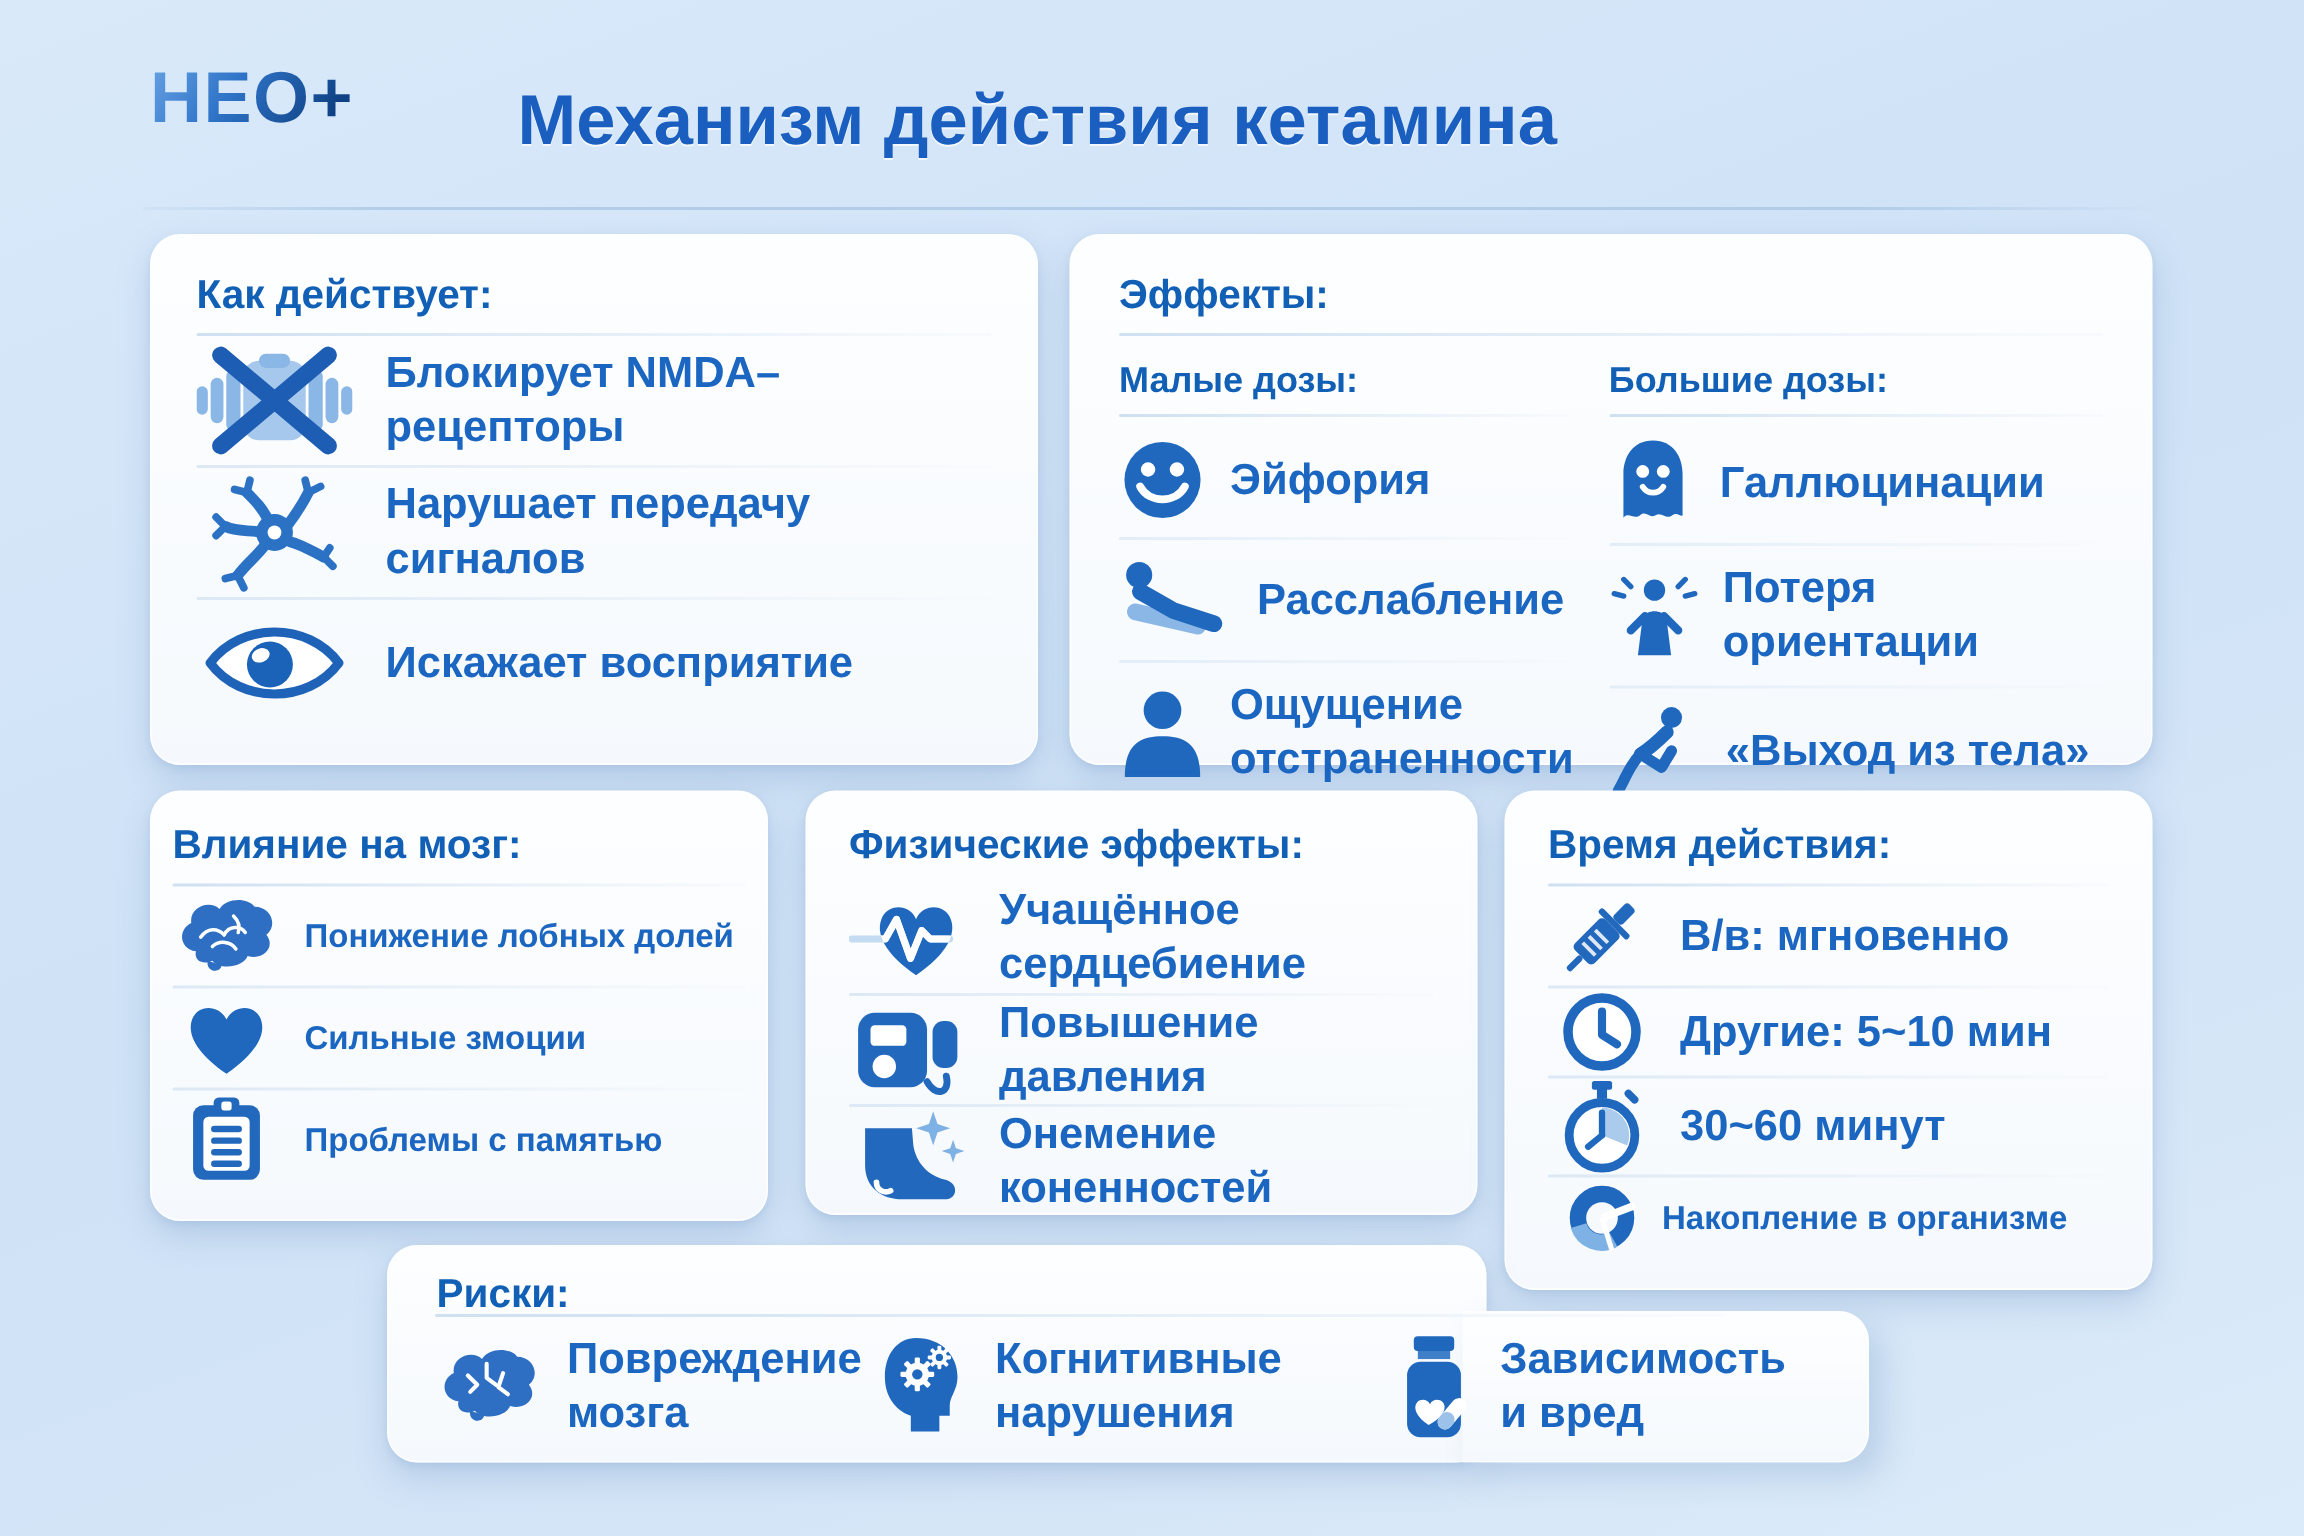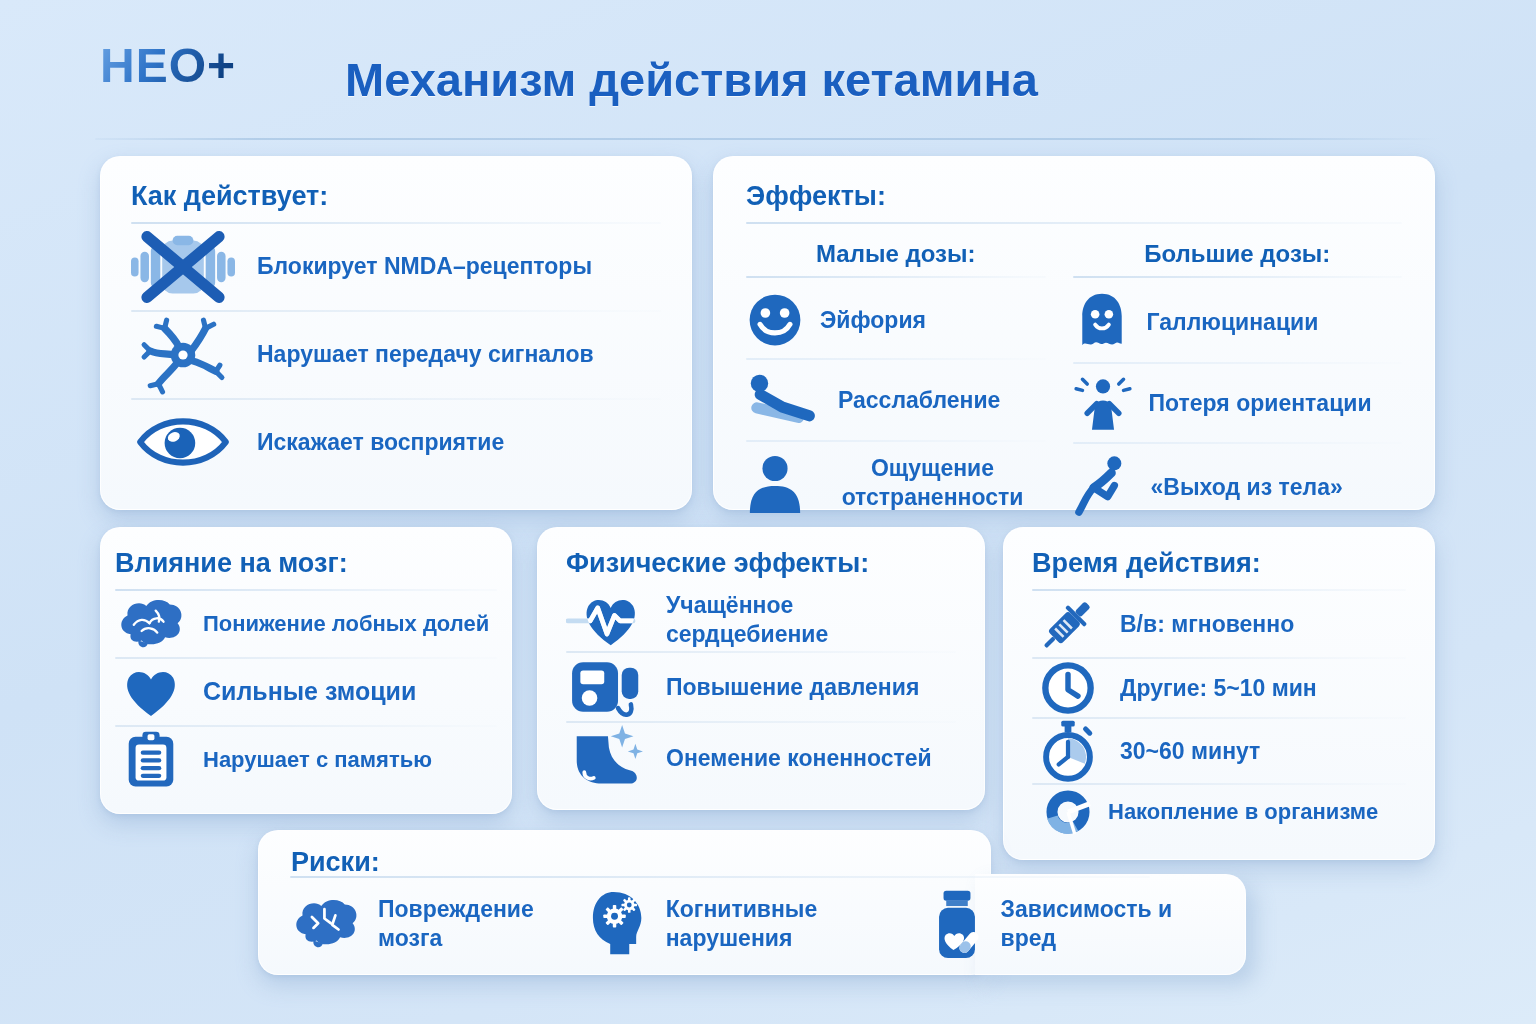--- a/index.html
+++ b/index.html
@@ -18,27 +18,27 @@
   .card{position:absolute;background:linear-gradient(180deg,#fdfeff 0%,#f5f9fd 100%);
     border:1px solid rgba(255,255,255,.85);border-radius:20px;box-sizing:border-box;
     box-shadow:0 10px 22px rgba(120,155,200,.32),0 2px 5px rgba(120,155,200,.18);}
   .card-title{margin:0;font-size:27px;font-weight:800;color:#1160b6;}
   .t-rule{height:2px;border-radius:1px;margin-top:10px;
     background:linear-gradient(90deg,#cfe0f1 0%,rgba(207,224,241,.1) 96%);}
   .r-rule{height:2px;border-radius:1px;
     background:linear-gradient(90deg,#dce8f4 0%,rgba(220,232,244,.08) 96%);}
   .rows{display:flex;flex-direction:column;flex:1;}
   .row{display:flex;align-items:center;gap:22px;flex:1;}
-  .lbl{color:#1a66c1;font-size:23px;font-weight:700;line-height:1.25;}
+  .lbl{color:#1a66c1;font-size:29px;font-weight:700;line-height:1.25;}
   .icn{flex:0 0 auto;display:flex;align-items:center;justify-content:center;}
   .icn svg{display:block;}
   .ibox{width:104px;}
   .ibox-s{width:72px;}
   
-  .fx-cols{display:flex;margin-top:16px;text-align:center;}
+  .fx-cols{display:flex;margin-top:16px;}
   .fx-col{width:300px;display:flex;flex-direction:column;}
   .fx-col + .fx-col{margin-left:27px;width:330px;}
   .fx-sub{margin:0;font-size:24px;font-weight:800;color:#1160b6;}
   .fx-subrule{height:2px;border-radius:1px;margin:8px 0 4px 0;
     background:linear-gradient(90deg,#cfe0f1 0%,rgba(207,224,241,.1) 96%);}
   .fx-row{display:flex;align-items:center;gap:16px;margin-top:10px;}
   .fx-rule{height:2px;border-radius:1px;margin-top:10px;
     background:linear-gradient(90deg,#e2edf8 0%,rgba(226,237,248,.08) 96%);}
   .fx-icn{flex:0 0 58px;display:flex;justify-content:center;}
   
@@ -237,39 +237,39 @@
         </span>
         <span class="lbl" style="font-size:22px;">Понижение лобных долей</span>
       </div>
       <div class="r-rule"></div>
       <div class="row" style="gap:16px;">
         <span class="icn ibox-s">
           <svg width="62" height="56" viewBox="0 0 70 62">
             <path d="M35 58 C12 42 4 27 10 15 C16 5 30 7 35 17 C40 7 54 5 60 15 C66 27 58 42 35 58 Z" fill="#1f68be"></path>
           </svg>
         </span>
-        <span class="lbl" style="font-size:25px;">Сильные змоции</span>
+        <span class="lbl" style="font-size:22px;">Сильные змоции</span>
       </div>
       <div class="r-rule"></div>
       <div class="row" style="gap:16px;">
         <span class="icn ibox-s">
           <svg width="50" height="60" viewBox="0 0 58 70">
             <rect x="3" y="8" width="52" height="58" rx="8" fill="#2268bd"></rect>
             <rect x="11" y="17" width="36" height="42" rx="4" fill="#fff"></rect>
             <rect x="19" y="2" width="20" height="13" rx="4" fill="#2268bd"></rect>
             <rect x="25" y="5" width="8" height="7" rx="2" fill="#fff"></rect>
             <g fill="#2268bd">
               <rect x="17" y="24" width="24" height="5" rx="2.5"></rect>
                 <rect x="17" y="33" width="24" height="5" rx="2.5"></rect>
               <rect x="17" y="42" width="24" height="5" rx="2.5"></rect>
                 <rect x="17" y="51" width="24" height="5" rx="2.5"></rect>
             </g>
           </svg>
         </span>
-        <span class="lbl" style="font-size:22px;">Нарушает с памятью</span>
+        <span class="lbl" style="font-size:22px;">Проблемы с памятью</span>
       </div>
     </div>
   </section>
 
   <section class="card" style="left:537px;top:527px;width:448px;height:283px;padding:20px 28px;display:flex;flex-direction:column;">
     <h2 class="card-title">Физические эффекты:</h2>
     <div class="t-rule"></div>
     <div class="rows">
       <div class="row" style="gap:18px;">
         <span class="icn ibox-s" style="width:82px;">

